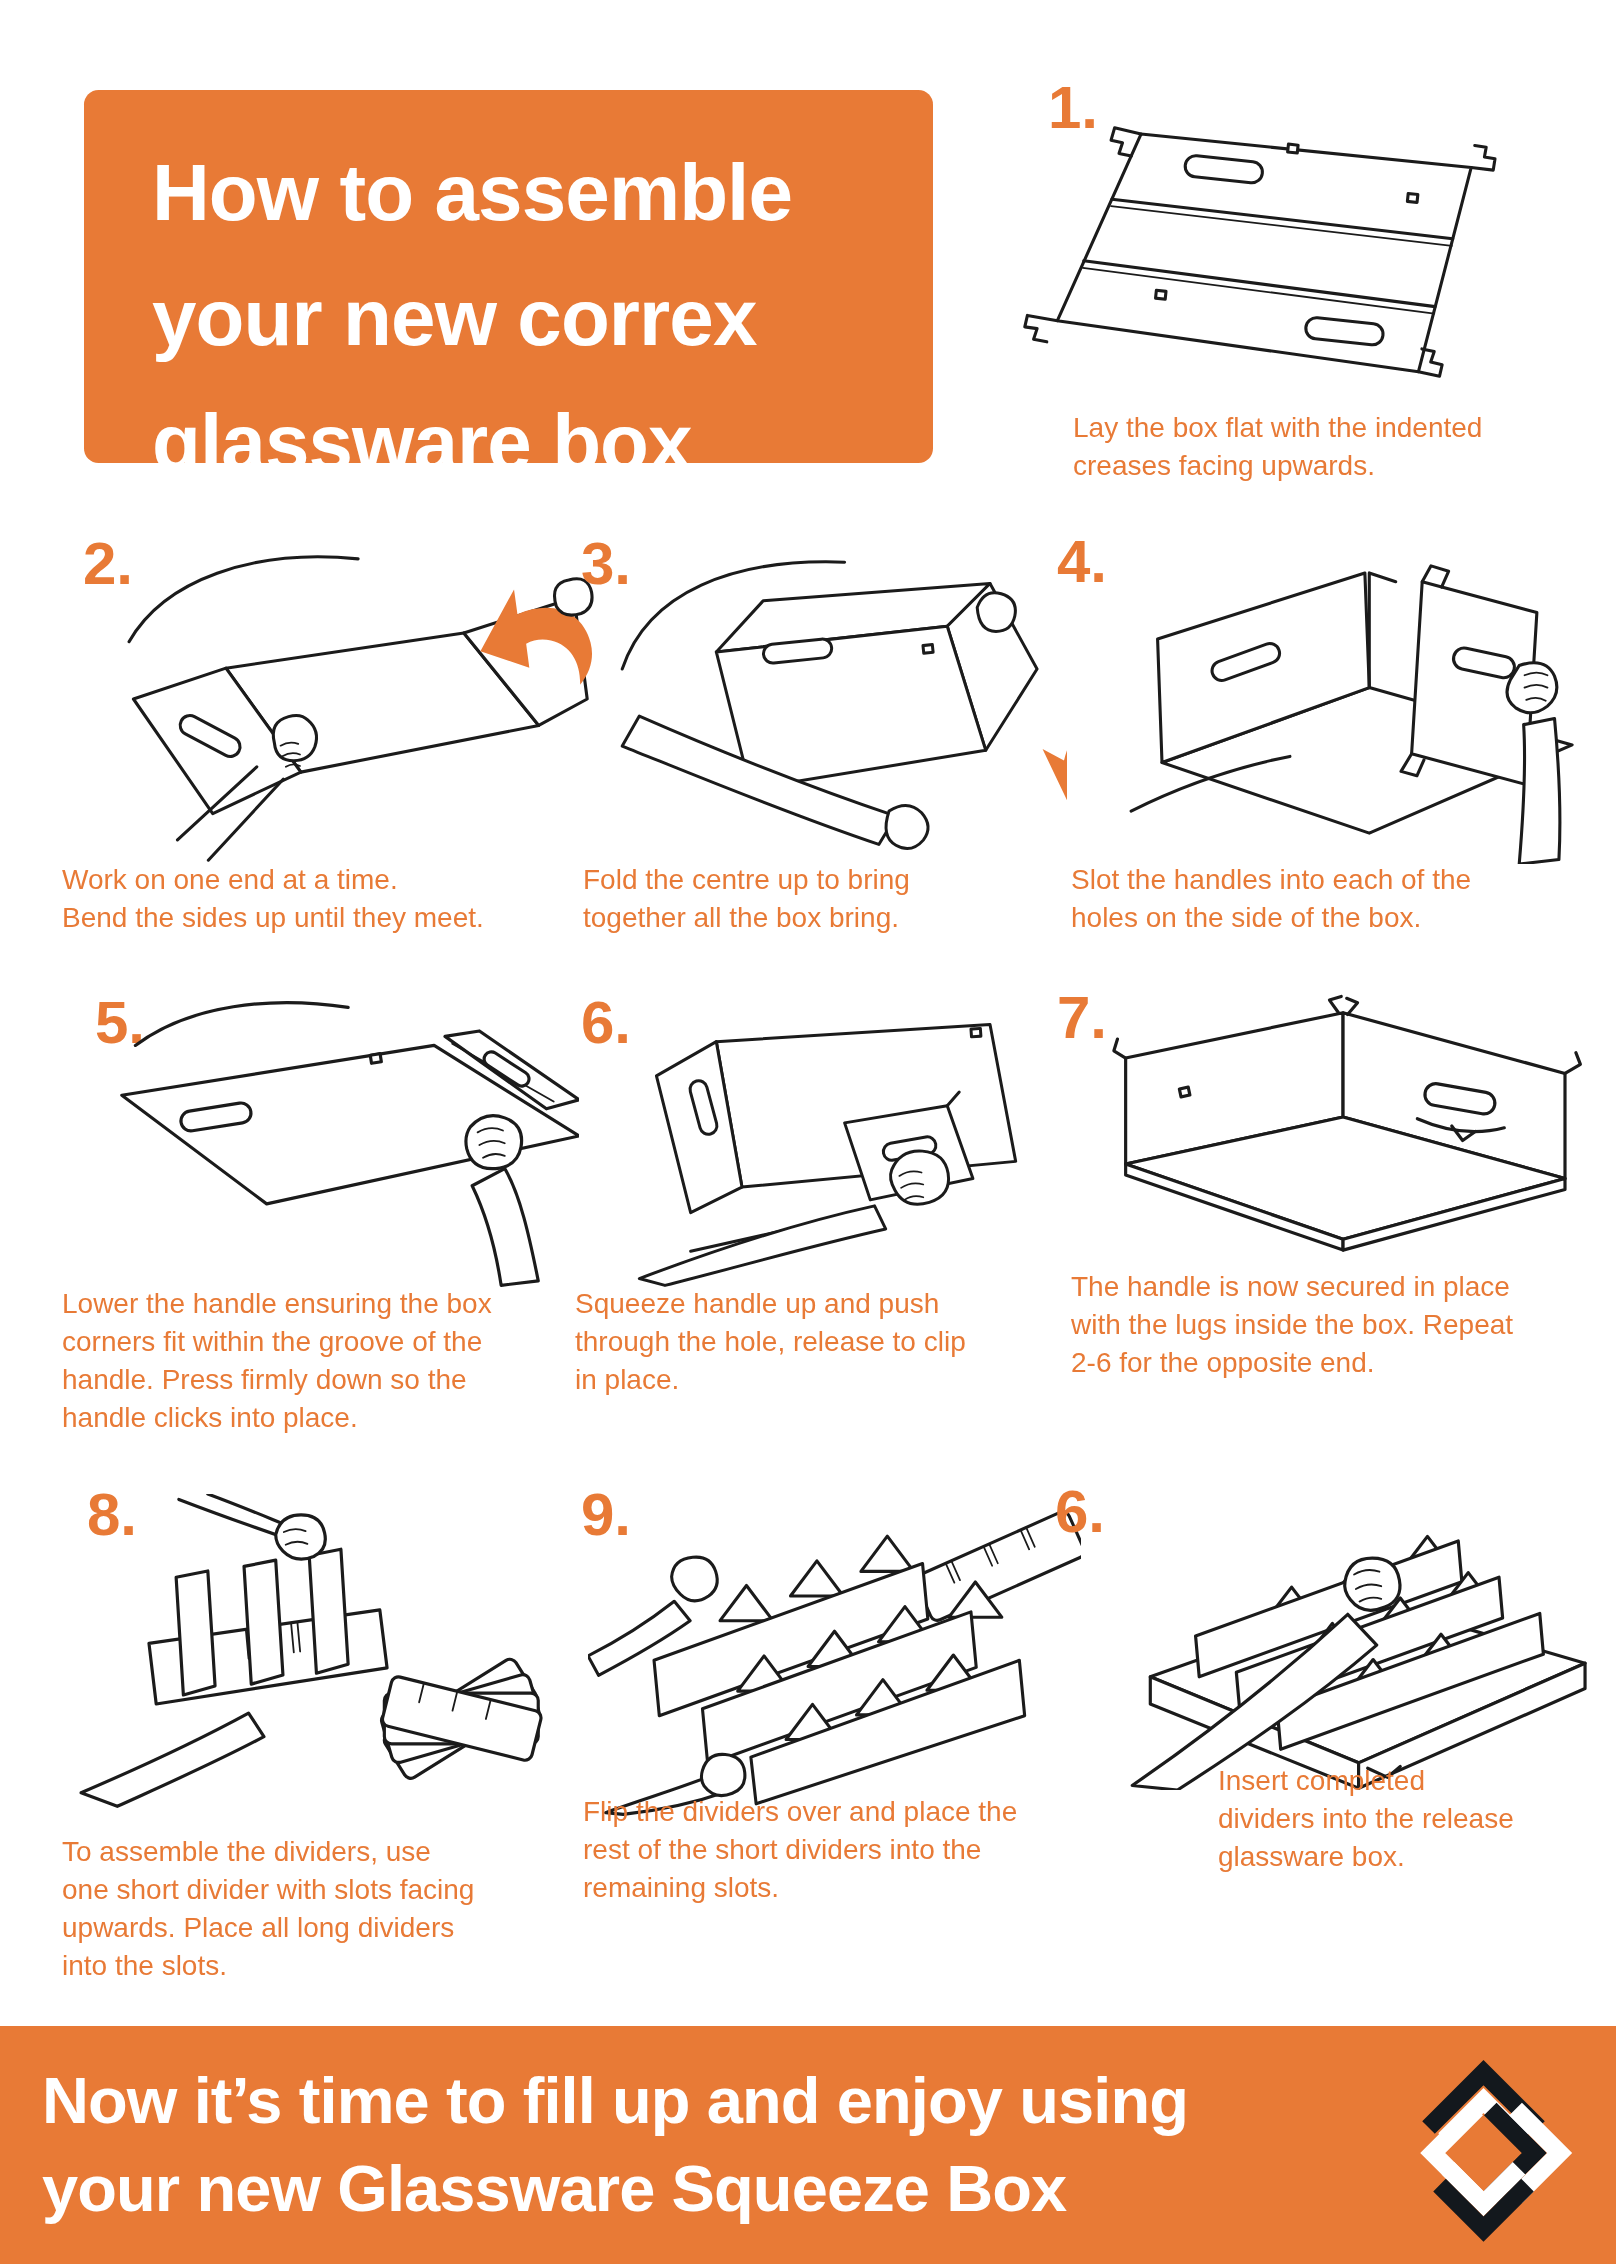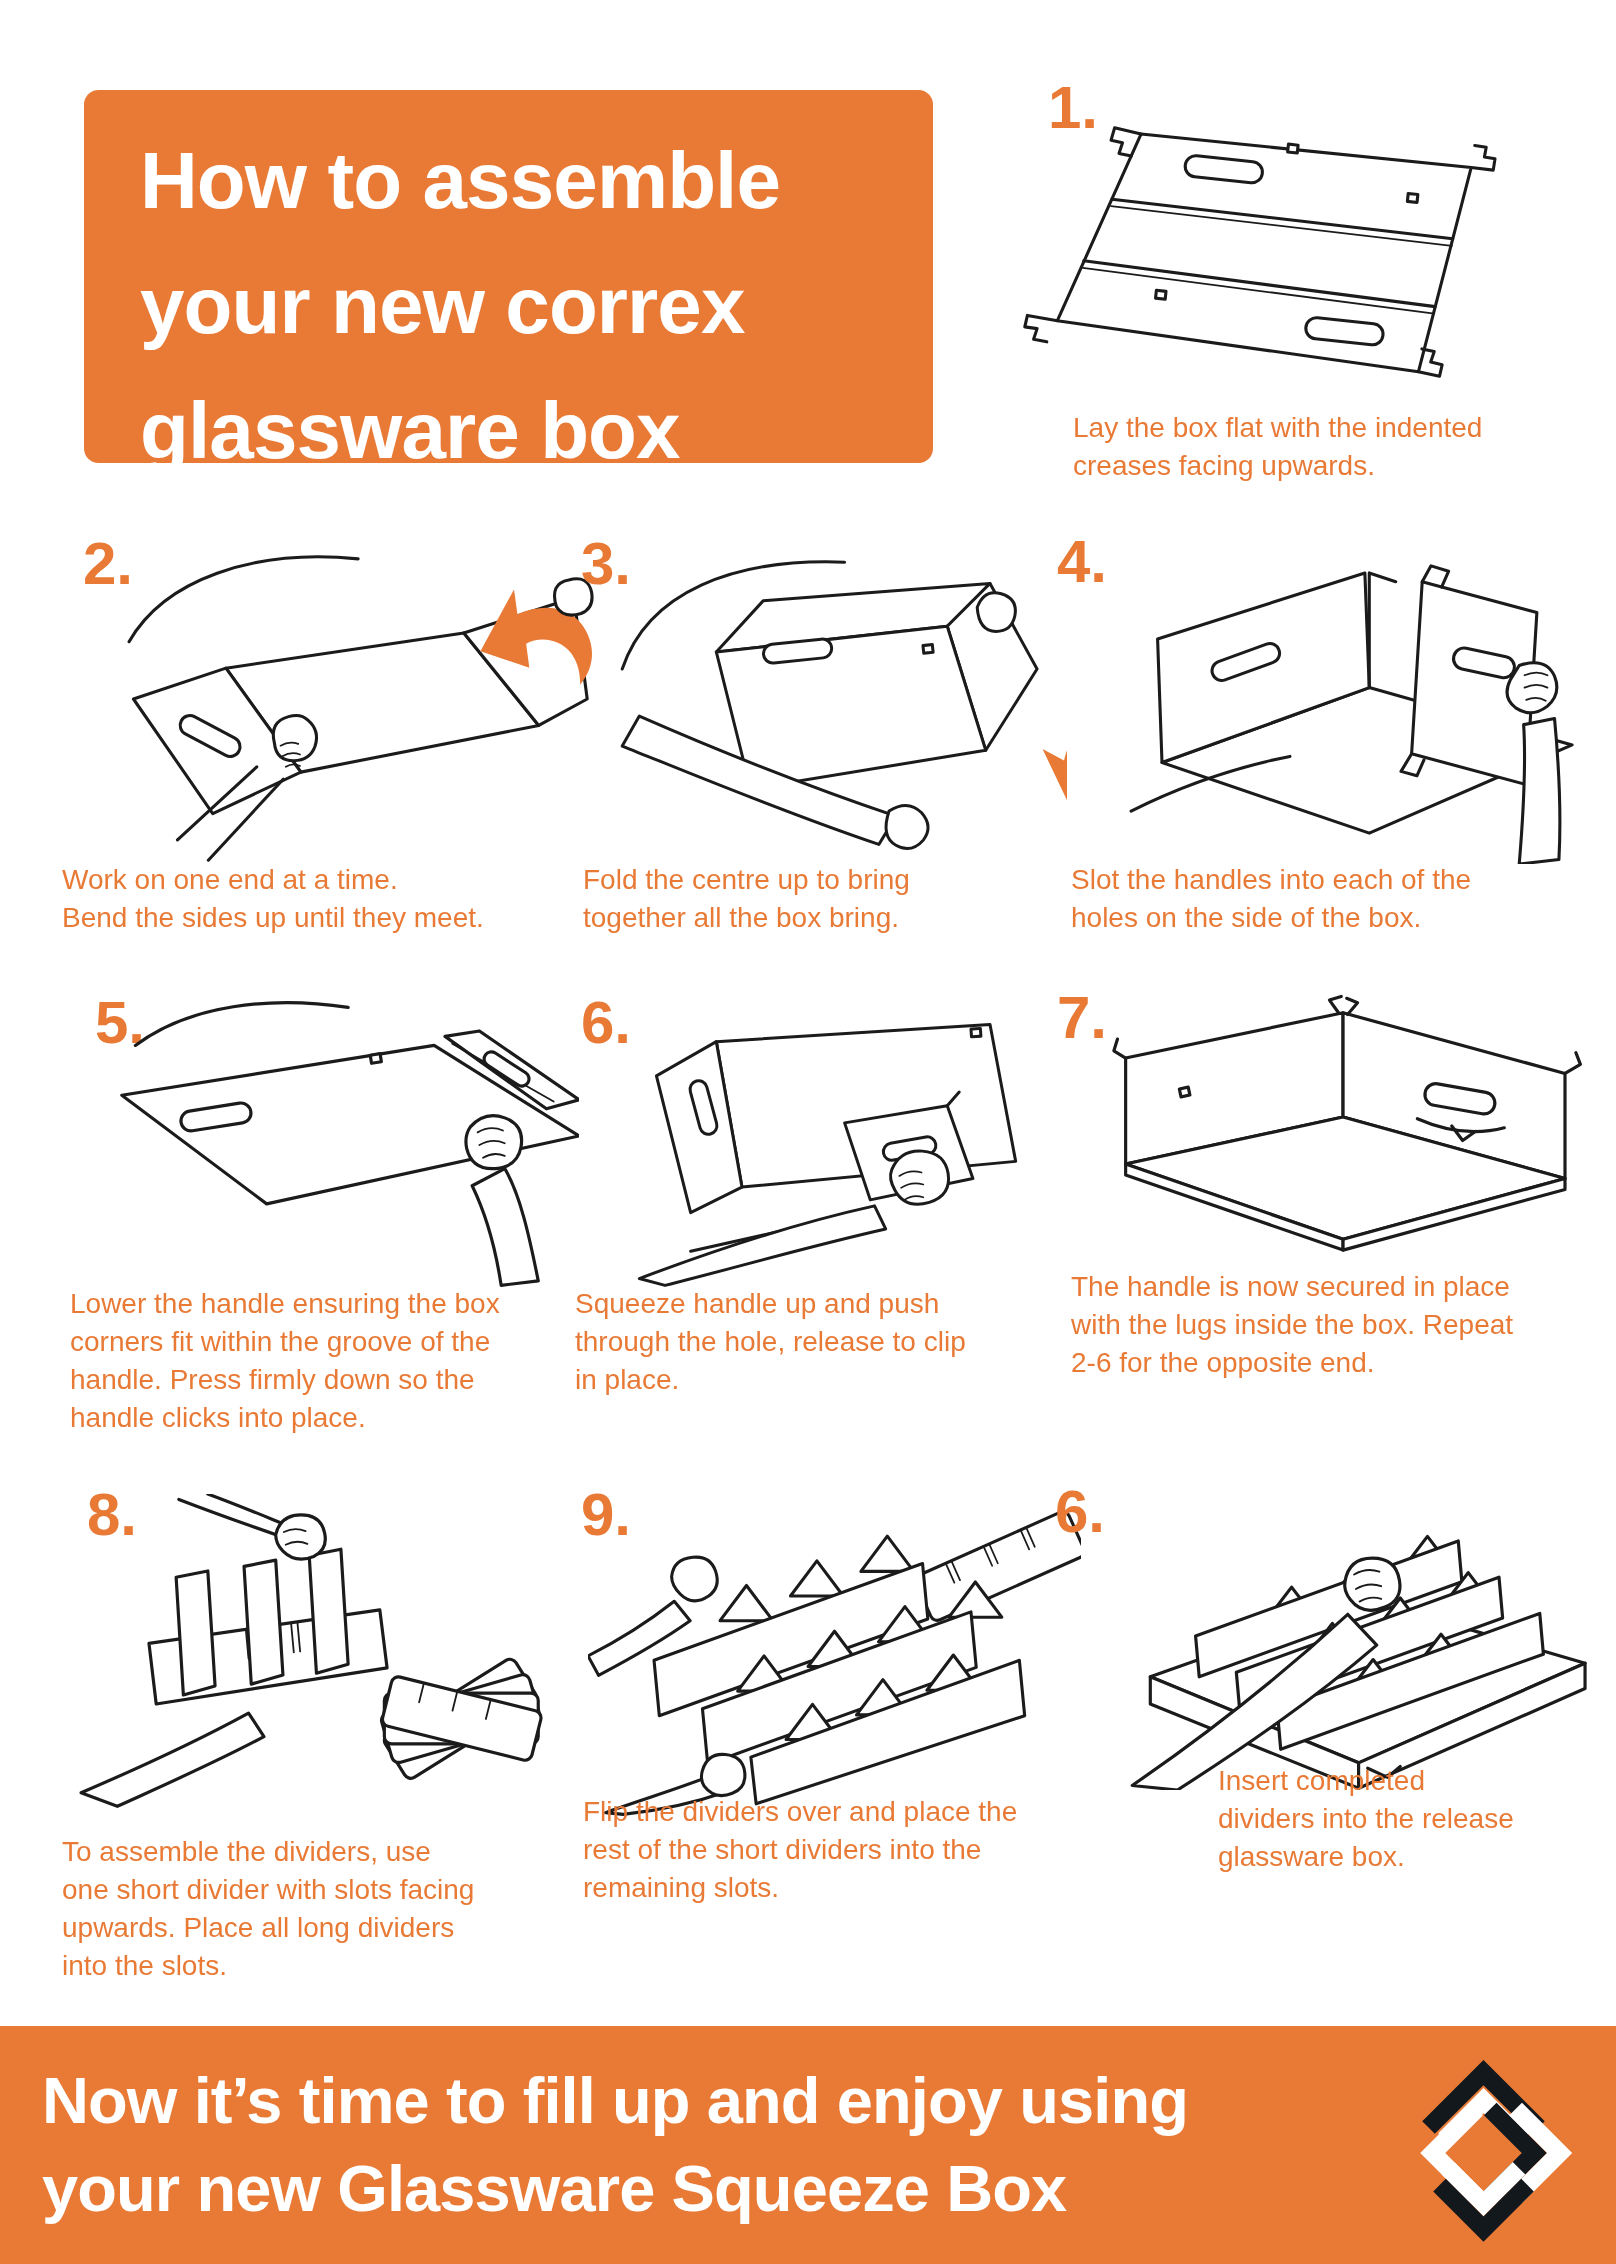--- a/index.html
+++ b/index.html
@@ -7,21 +7,21 @@
   .page {
     position:relative; width:1617px; height:2264px; background:#ffffff;
     font-family:"Liberation Sans", sans-serif; overflow:hidden;
   }
   .title-box {
     position:absolute; left:84px; top:90px; width:849px; height:373px;
     background:var(--accent); border-radius:14.5px; box-sizing:border-box;
     padding:23.5px 52px;
   }
   .title-box h1 {
-    margin:4px; color:#ffffff; font-weight:bold; font-size:80px; line-height:125px;
+    margin:16px; color:#ffffff; font-weight:bold; font-size:80px; line-height:125px;
     white-space:pre-line; letter-spacing:-0.9px;
   }
   .step { position:absolute; }
   .step-num {
     position:absolute; color:var(--accent); font-weight:bold; font-size:60px; line-height:1;
   }
   .caption {
     position:absolute; color:var(--accent); font-weight:normal; font-size:28px;
     line-height:38px; white-space:pre-line;
   }
@@ -139,21 +139,21 @@
       <path class="pn" d="M55 115 L400 60 L560 160 L215 235 Z"></path>
       <rect class="pn" x="120" y="128" width="78" height="22" rx="11" transform="rotate(-9 159 139)"></rect>
       <rect class="pn" x="330" y="70" width="11" height="9" transform="rotate(-9 335 74)"></rect>
       <path class="pn" d="M412 50 L450 44 L560 120 L524 130 Z"></path>
       <path class="thin" d="M420 58 L532 122"></path>
       <rect class="pn" x="452" y="78" width="56" height="16" rx="8" transform="rotate(33 480 86)"></rect>
       <path class="pn" d="M515 320 C505 270 495 225 478 196 L442 215 C458 248 468 285 474 325 Z"></path>
       <path class="pn" d="M440 150 q16 -18 38 -10 q22 8 18 32 q-4 22 -28 24 q-26 2 -32 -22 q-3 -14 4 -24 Z"></path>
       <path class="thin" d="M448 156 q14 -8 28 -2 M450 170 q14 -8 28 -2 M454 184 q12 -7 24 -2"></path>
     </svg>
-    <div class="caption" style="left:70px;top:1285px;width:543px">Lower the handle ensuring the box
+    <div class="caption" style="left:62px;top:1285px;width:543px">Lower the handle ensuring the box
 corners fit within the groove of the
 handle. Press firmly down so the
 handle clicks into place.</div>
   </div>
 
   <div class="step">
     <div class="step-num" style="left:581px;top:993px">6.</div>
     <svg class="illu" style="left:588px;top:986px" width="479" height="308" viewBox="0 0 560 340">
       <path class="pn" d="M150 55 L470 35 L500 195 L180 225 Z"></path>
       <path class="pn" d="M150 55 L180 225 L120 255 L80 95 Z"></path>

